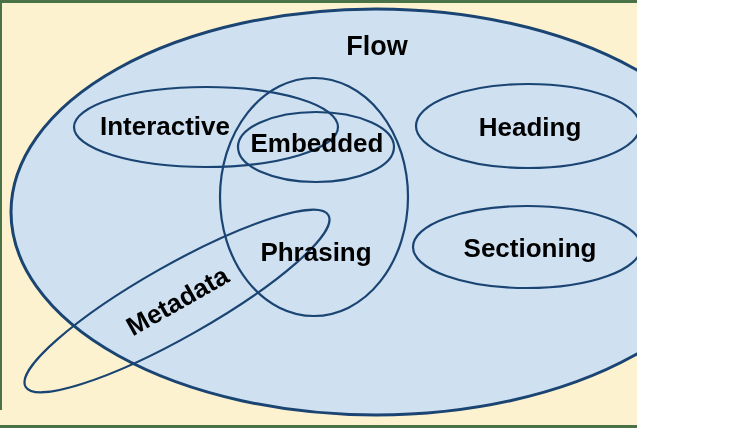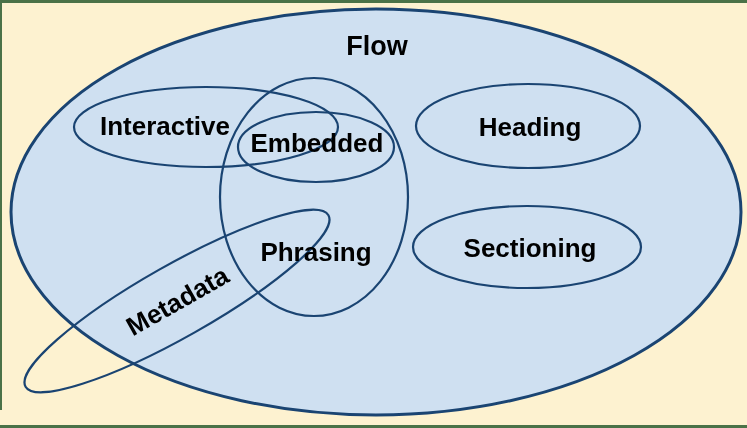--- a/index.html
+++ b/index.html
@@ -2,21 +2,21 @@
 <html><head>
 <meta charset="utf-8">
 <style>
   html, body {
     margin: 0;
     padding: 0;
     font-family: "Liberation Sans", sans-serif;
   }
   .stage {
     position: relative;
-    width: 747px;
+    width: 637px;
     height: 428px;
     background: #fdf2d0;
     overflow: hidden;
   }
   .stage svg {
     position: absolute;
     top: 0;
     left: 0;
     display: block;
   }

